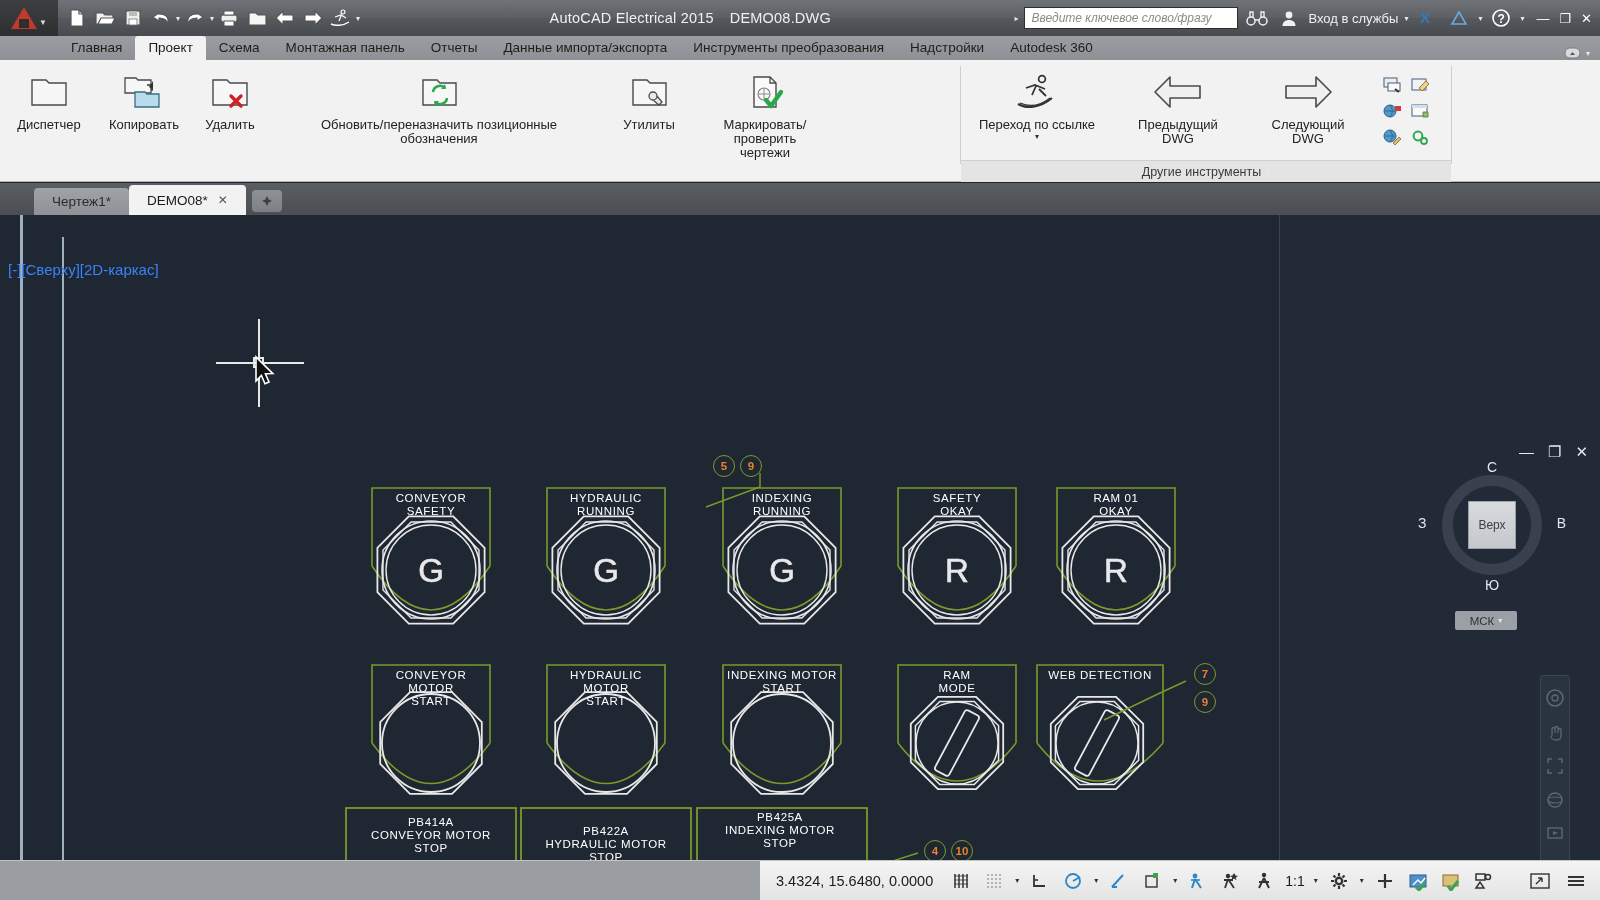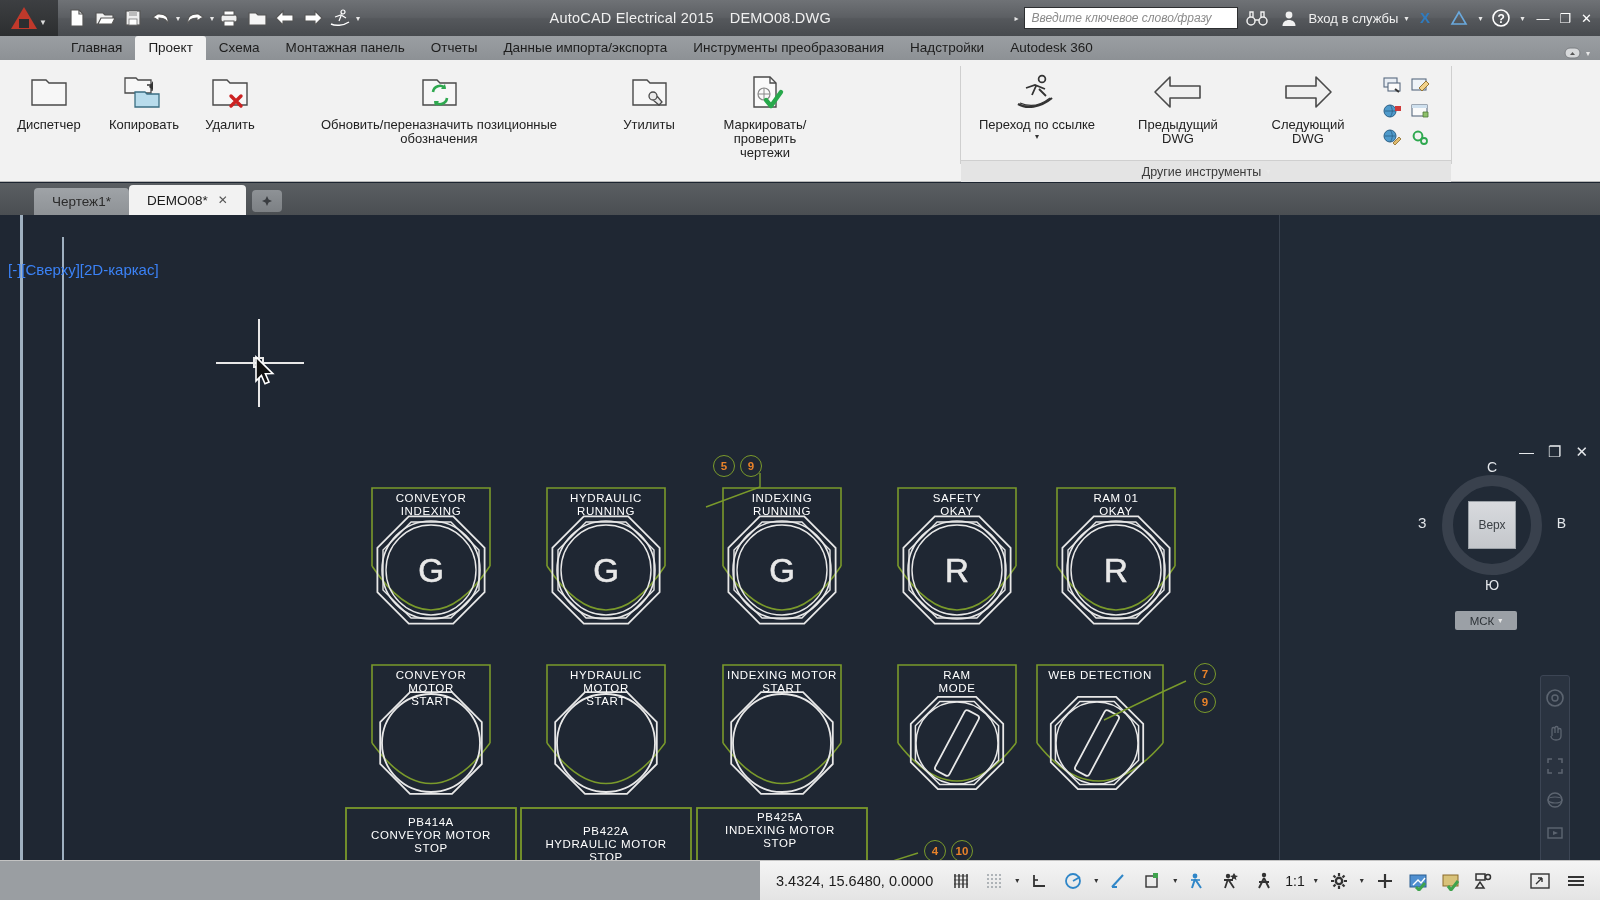--- a/index.html
+++ b/index.html
@@ -621,21 +621,21 @@
         <rect x="521" y="593" width="170" height="172" fill="none" stroke="#7a9a2b" stroke-width="1.8"></rect>
         <circle cx="606" cy="707" r="57" fill="none" stroke="#e8e8e8" stroke-width="1.9"></circle>
         <rect x="697" y="593" width="170" height="172" fill="none" stroke="#7a9a2b" stroke-width="1.8"></rect>
         <circle cx="782" cy="707" r="57" fill="none" stroke="#e8e8e8" stroke-width="1.9"></circle>
         <path d="M 706 292 L 760 272 L 760 258" fill="none" stroke="#7a9a2b" stroke-width="1.4"></path>
         <path d="M 1104 505 L 1160 478 L 1186 466" fill="none" stroke="#7a9a2b" stroke-width="1.4"></path>
         <path d="M 836 670 L 880 650 L 918 638" fill="none" stroke="#7a9a2b" stroke-width="1.4"></path>
       </svg>
 
     <div id="dwg-labels">
-        <div class="sym-label" style="left: 372px; top: 277px; width: 118px; position: absolute;">CONVEYOR INDEXING</div>
+        <div class="sym-label" style="left: 372px; top: 277px; width: 118px; position: absolute;">CONVEYOR SAFETY</div>
         <div class="sym-label" style="left: 547px; top: 277px; width: 118px; position: absolute;">HYDRAULIC RUNNING</div>
         <div class="sym-label" style="left: 723px; top: 277px; width: 118px; position: absolute;">INDEXING RUNNING</div>
         <div class="sym-label" style="left: 898px; top: 277px; width: 118px; position: absolute;">SAFETY
 OKAY</div>
         <div class="sym-label" style="left: 1057px; top: 277px; width: 118px; position: absolute;">RAM 01
 OKAY</div>
         <div class="sym-label" style="left: 372px; top: 454px; width: 118px; position: absolute;">CONVEYOR MOTOR
 START</div>
         <div class="sym-label" style="left: 547px; top: 454px; width: 118px; position: absolute;">HYDRAULIC MOTOR
 START</div>

